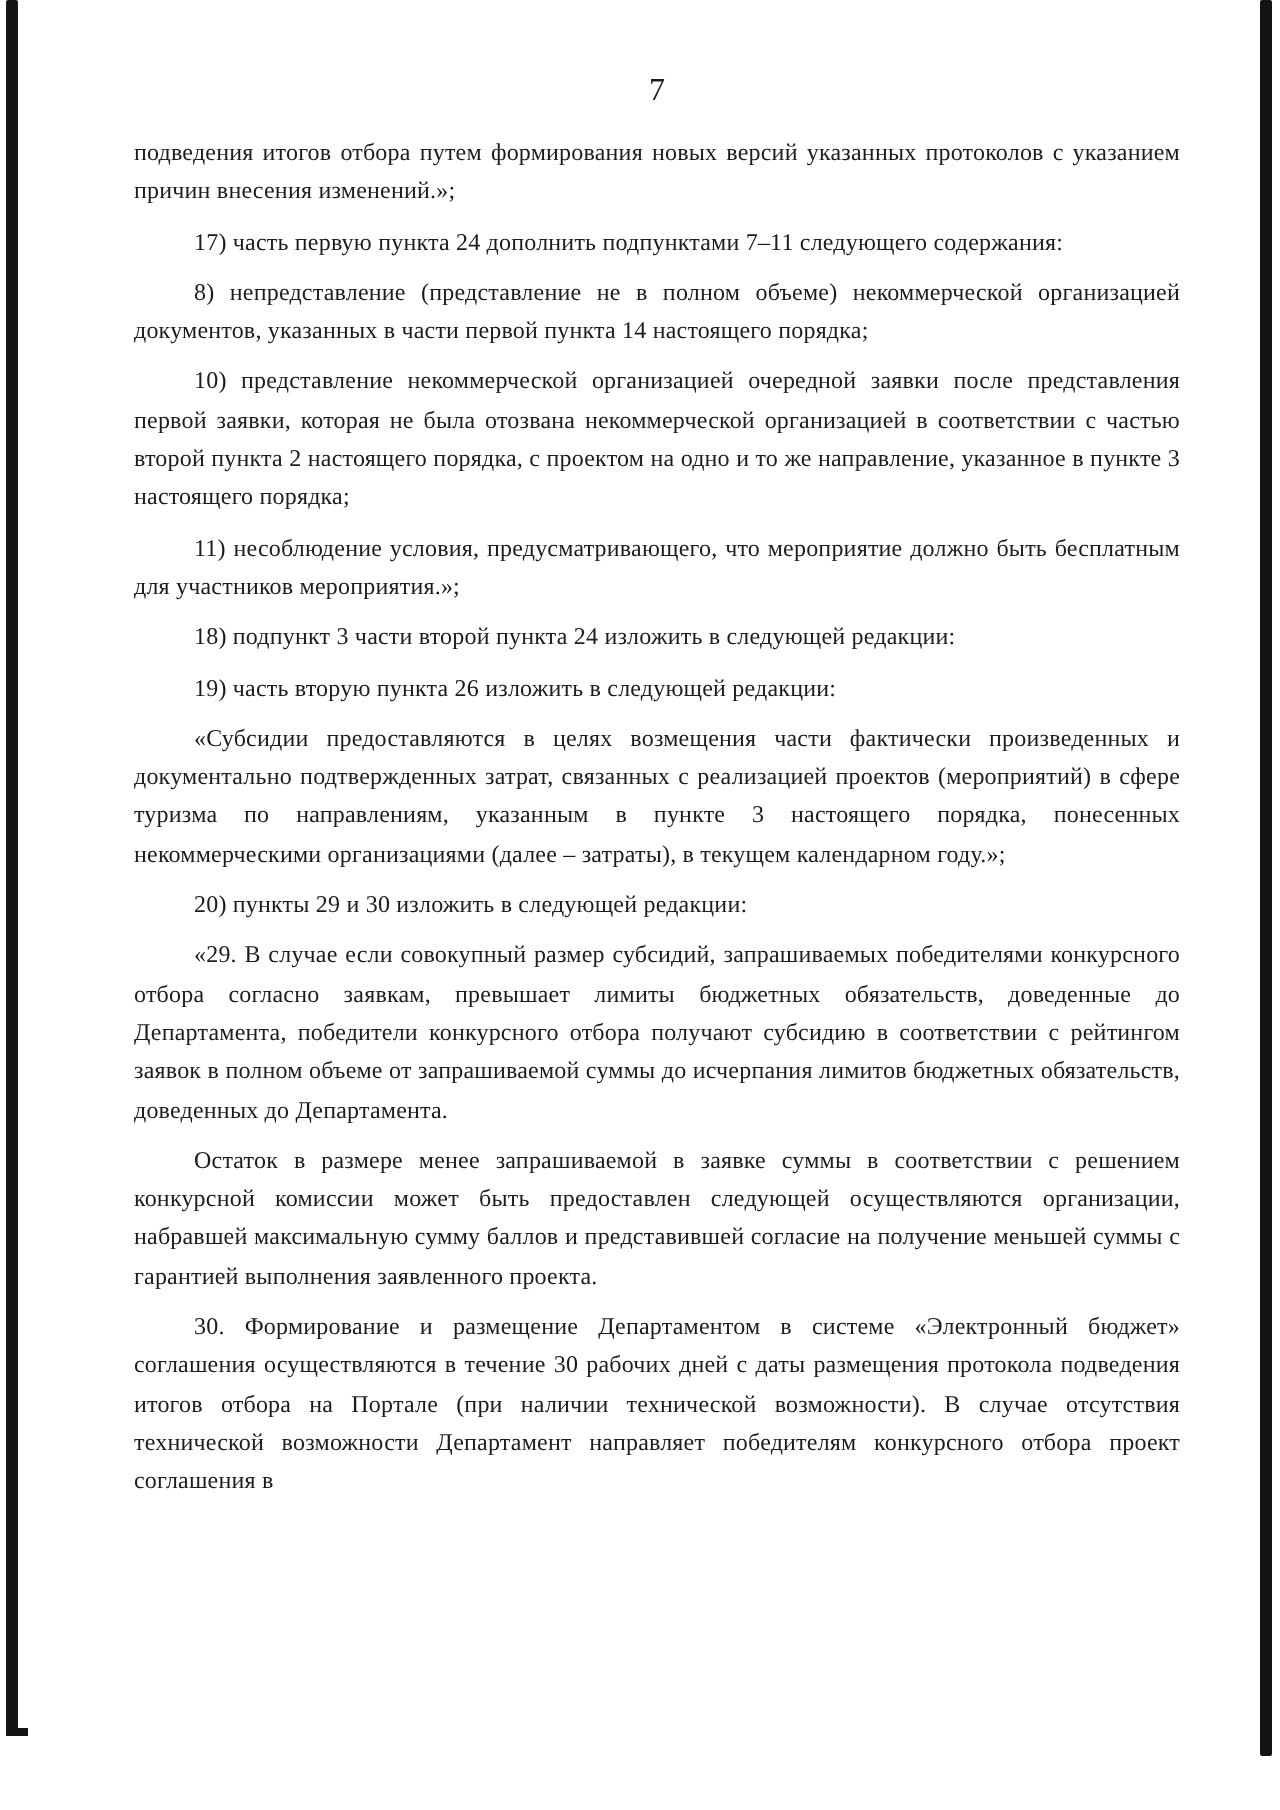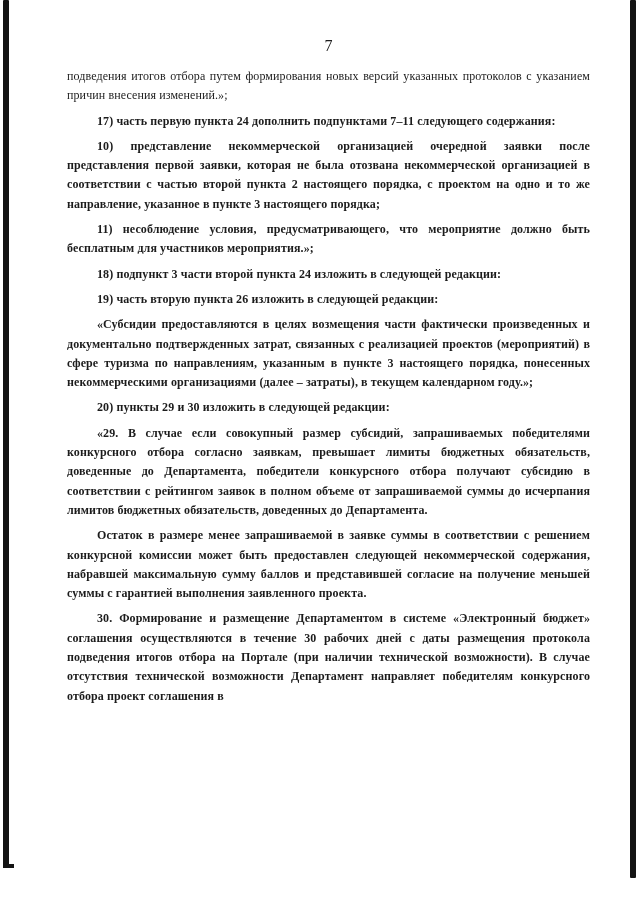--- a/index.html
+++ b/index.html
@@ -51,41 +51,41 @@
   }
   .body-text p {
     margin: 6px;
     font-size: 12px;
     line-height: 19.3px;
     text-align: justify;
     letter-spacing: 0.1px;
   }
   .body-text p.indent {
     text-indent: 30px;
-    font-weight: bold;
   }
 </style>
 </head>
 <body>
 
 <div class="page">
 
   <div class="scan-bar left"></div>
   <div class="scan-nub"></div>
   <div class="scan-bar right"></div>
 
   <div class="page-number">7</div>
 
   <div class="body-text">
     <p class="no-indent">подведения итогов отбора путем формирования новых версий указанных протоколов с указанием причин внесения изменений.»;</p>
     <p class="indent">17) часть первую пункта 24 дополнить подпунктами 7–11 следующего содержания:</p>
+    <p class="indent">8) непредставление (представление не в полном объеме) некоммерческой организацией документов, указанных в части первой пункта 14 настоящего порядка;</p>
     <p class="indent">10) представление некоммерческой организацией очередной заявки после представления первой заявки, которая не была отозвана некоммерческой организацией в соответствии с частью второй пункта 2 настоящего порядка, с проектом на одно и то же направление, указанное в пункте 3 настоящего порядка;</p>
     <p class="indent">11) несоблюдение условия, предусматривающего, что мероприятие должно быть бесплатным для участников мероприятия.»;</p>
     <p class="indent">18) подпункт 3 части второй пункта 24 изложить в следующей редакции:</p>
     <p class="indent">19) часть вторую пункта 26 изложить в следующей редакции:</p>
     <p class="indent">«Субсидии предоставляются в целях возмещения части фактически произведенных и документально подтвержденных затрат, связанных с реализацией проектов (мероприятий) в сфере туризма по направлениям, указанным в пункте 3 настоящего порядка, понесенных некоммерческими организациями (далее – затраты), в текущем календарном году.»;</p>
     <p class="indent">20) пункты 29 и 30 изложить в следующей редакции:</p>
     <p class="indent">«29. В случае если совокупный размер субсидий, запрашиваемых победителями конкурсного отбора согласно заявкам, превышает лимиты бюджетных обязательств, доведенные до Департамента, победители конкурсного отбора получают субсидию в соответствии с рейтингом заявок в полном объеме от запрашиваемой суммы до исчерпания лимитов бюджетных обязательств, доведенных до Департамента.</p>
-    <p class="indent">Остаток в размере менее запрашиваемой в заявке суммы в соответствии с решением конкурсной комиссии может быть предоставлен следующей некоммерческой содержания, набравшей максимальную сумму баллов и представившей согласие на получение меньшей суммы с гарантией выполнения заявленного проекта.</p>
+    <p class="indent">Остаток в размере менее запрашиваемой в заявке суммы в соответствии с решением конкурсной комиссии может быть предоставлен следующей осуществляются организации, набравшей максимальную сумму баллов и представившей согласие на получение меньшей суммы с гарантией выполнения заявленного проекта.</p>
     <p class="indent">30. Формирование и размещение Департаментом в системе «Электронный бюджет» соглашения осуществляются в течение 30 рабочих дней с даты размещения протокола подведения итогов отбора на Портале (при наличии технической возможности). В случае отсутствия технической возможности Департамент направляет победителям конкурсного отбора проект соглашения в</p>
   </div>
 
 </div>
 
 </body></html>

